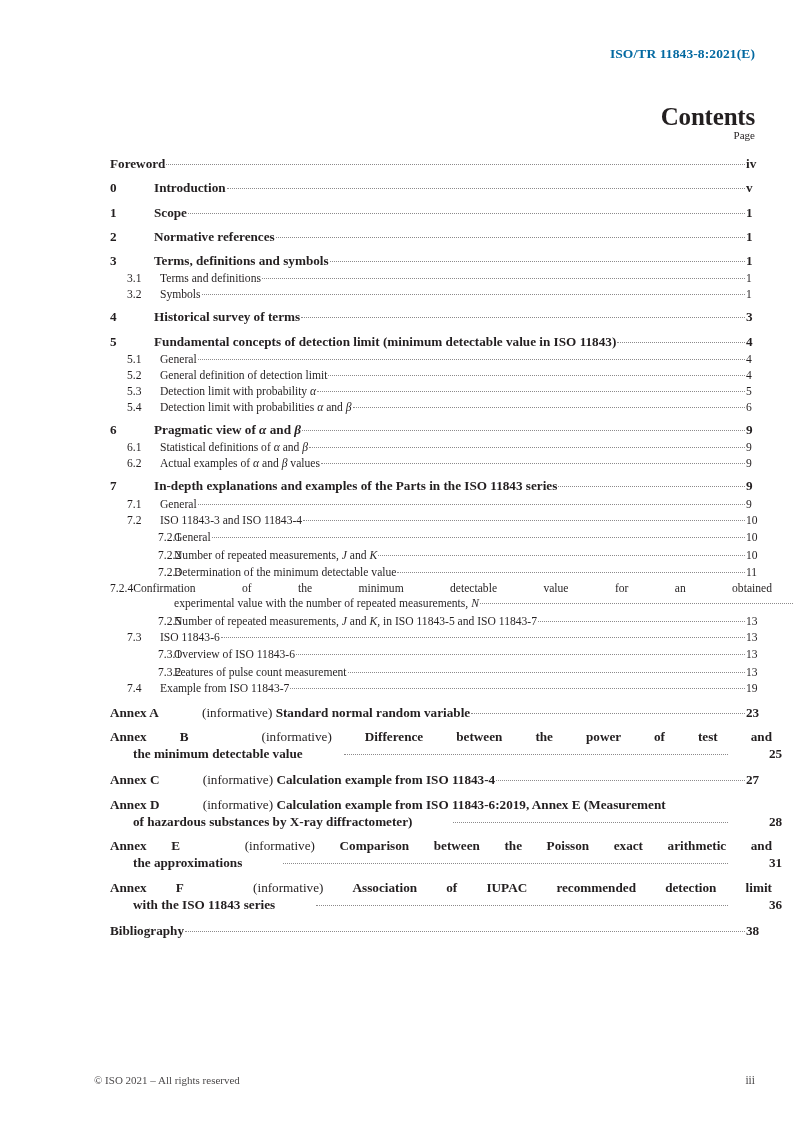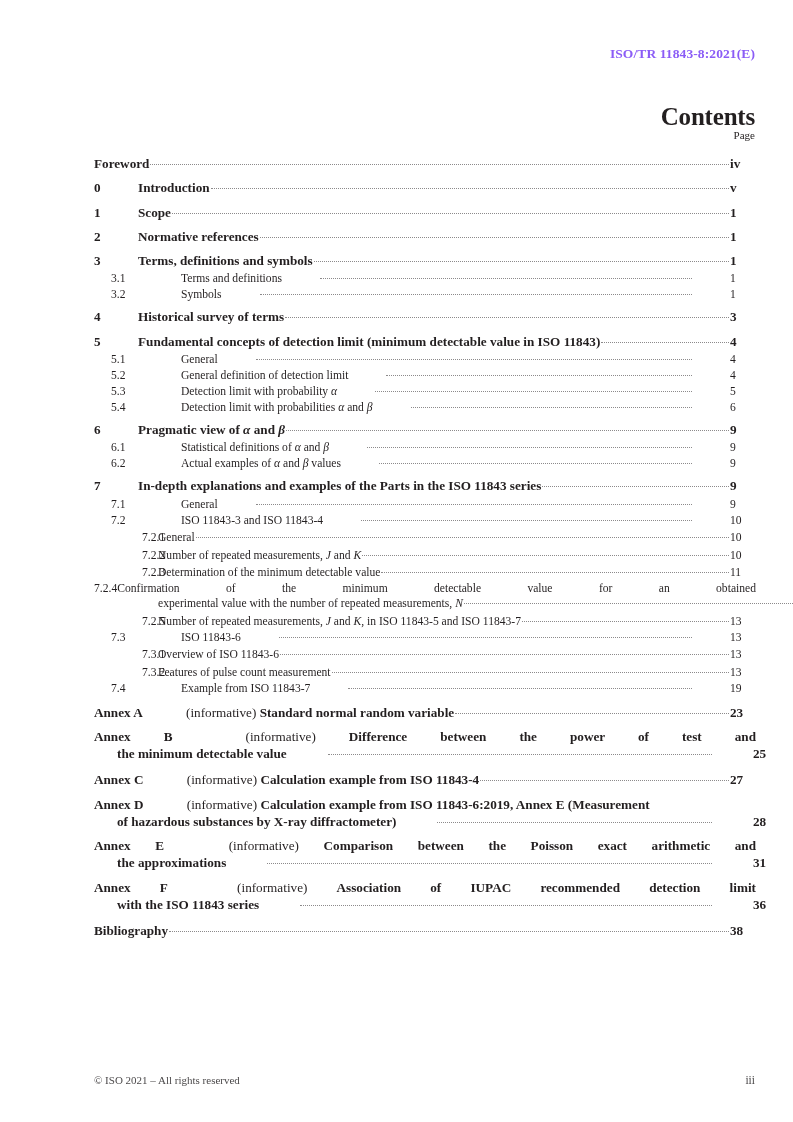--- a/index.html
+++ b/index.html
@@ -25,21 +25,21 @@
 
   
   .doc-header {
     position: absolute;
     top: 46px;
     right: 38px;
     font-family: "Liberation Serif", serif;
     font-weight: bold;
     font-size: 13.5px;
     letter-spacing: 0.1px;
-    color: #8b5cf6;
+    color: #0369a1;
     white-space: nowrap;
   }
 
   
   .toc-title-row {
     position: absolute;
     top: 104px;
     left: 94px;
     right: 38px;
     display: flex;
@@ -59,35 +59,35 @@
     font-family: "Liberation Serif", serif;
     font-size: 11px;
     color: #231f20;
     padding-bottom: 2px;
   }
 
   
   .toc {
     position: absolute;
     top: 155px;
-    left: 94px;
+    left: 110px;
     width: 662px;
   }
 
   .toc-entry {
     display: flex;
     align-items: baseline;
     width: 100%;
     position: relative;
   }
 
   
   .lvl1 { margin-top: 7px; font-size: 13.2px; font-weight: bold; }
   .lvl1.first { margin-top: 0; }
-  .lvl2 { margin-top: 1.5px; font-size: 11.6px; font-weight: normal; gap: 37px; }
+  .lvl2 { margin-top: 1.5px; font-size: 11.6px; font-weight: normal; }
   .lvl3 { margin-top: 3px; font-size: 11.6px; font-weight: normal; }
   .annex { margin-top: 8.5px; font-size: 13.2px; font-weight: bold; }
 
   .num {
     flex: 0 0 auto;
     white-space: nowrap;
   }
   .lvl1 > .num { width: 44px; }
   .lvl2 > .num { width: 50px; padding-left: 17px; box-sizing: border-box; }
   .lvl3 > .num { width: 64px; padding-left: 48px; box-sizing: border-box; }

